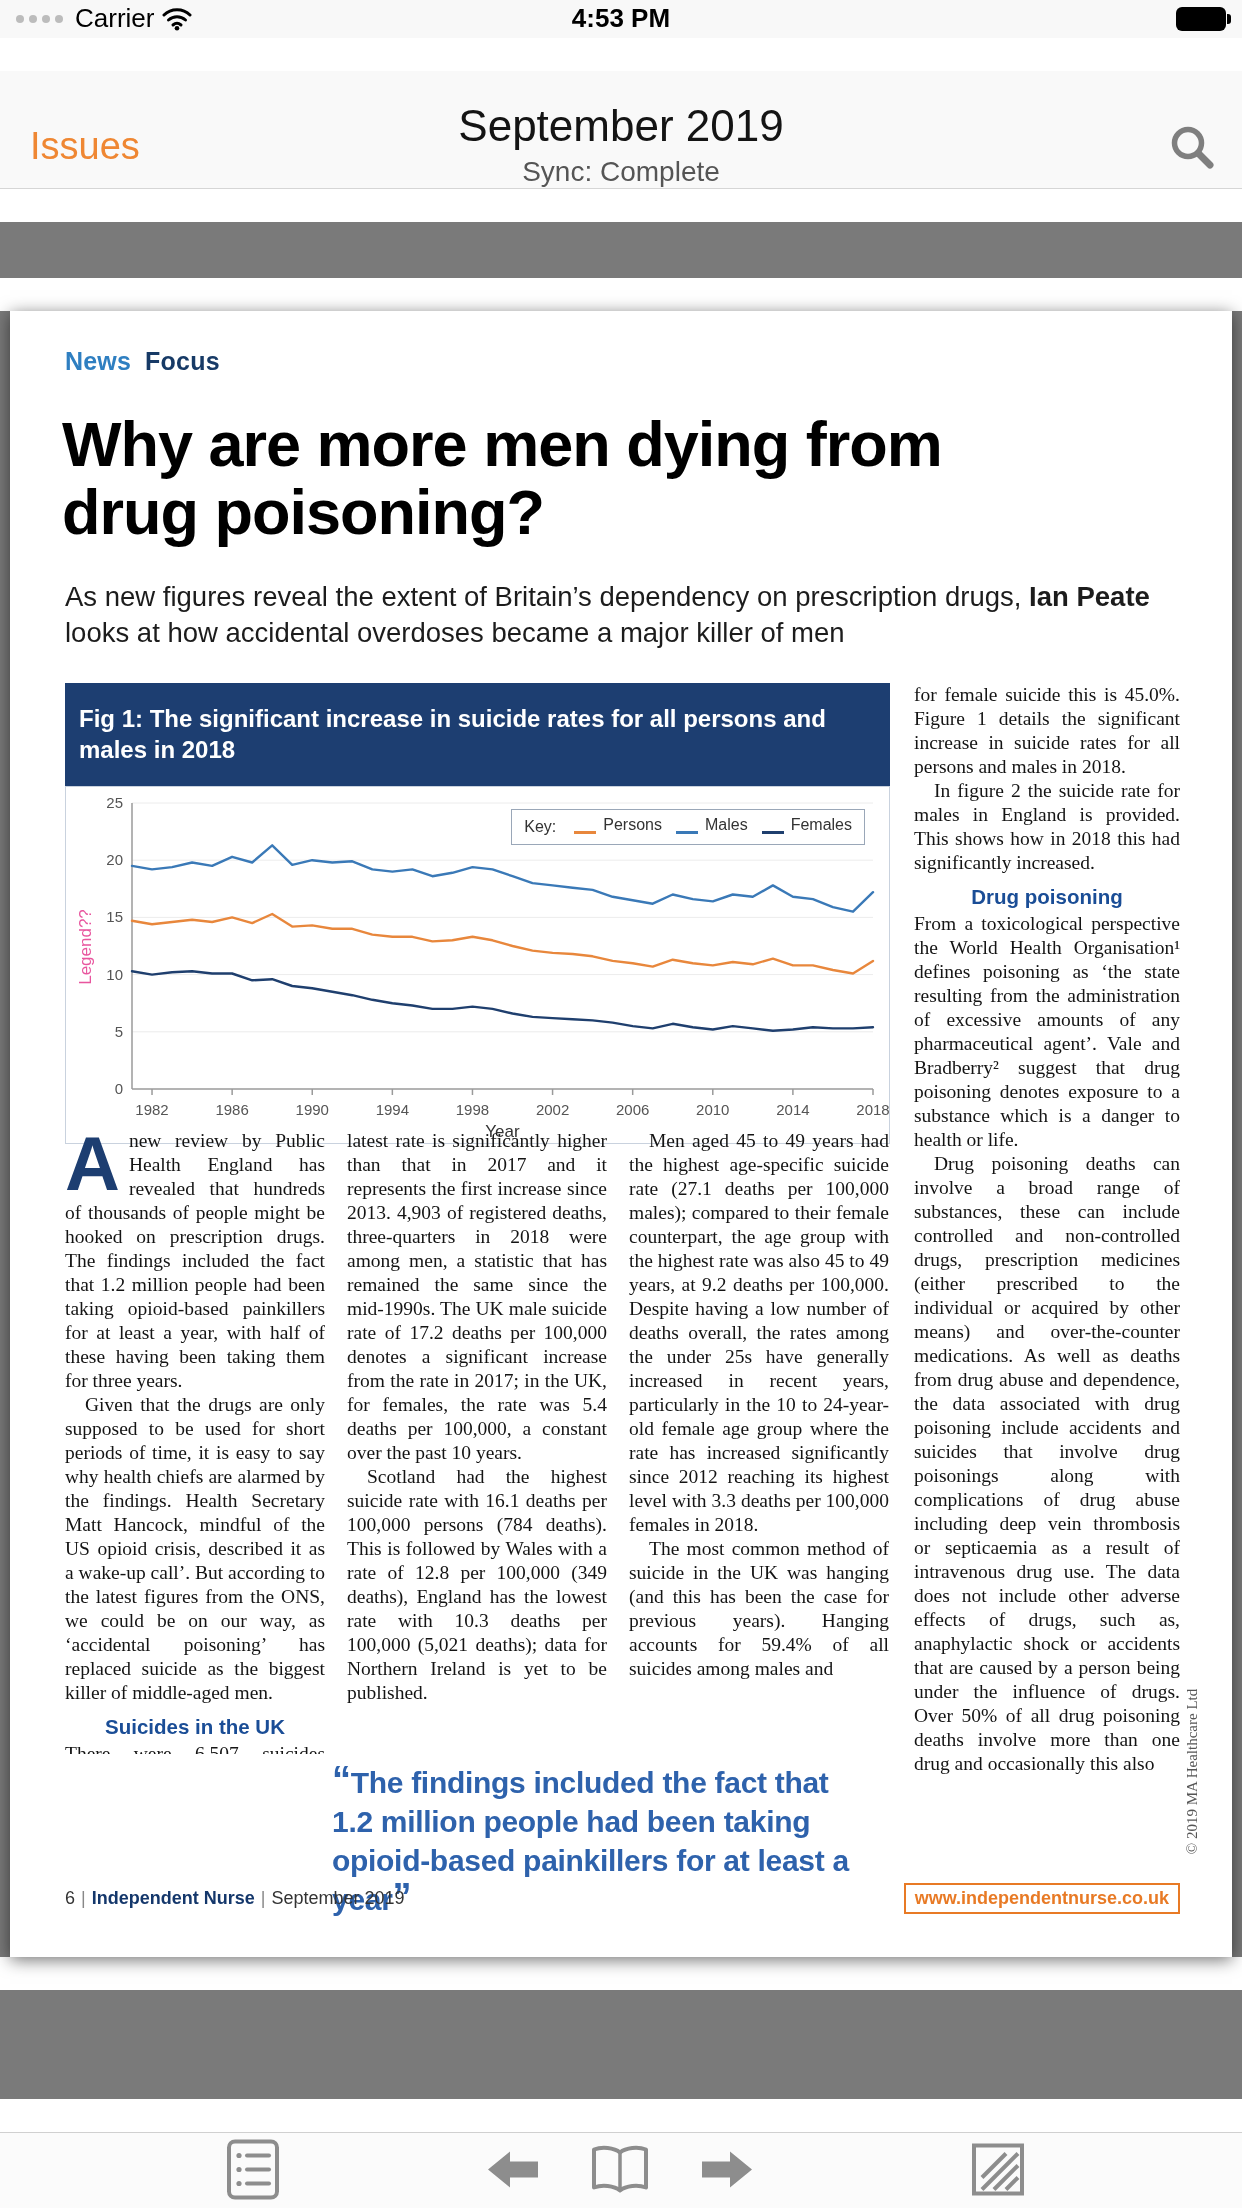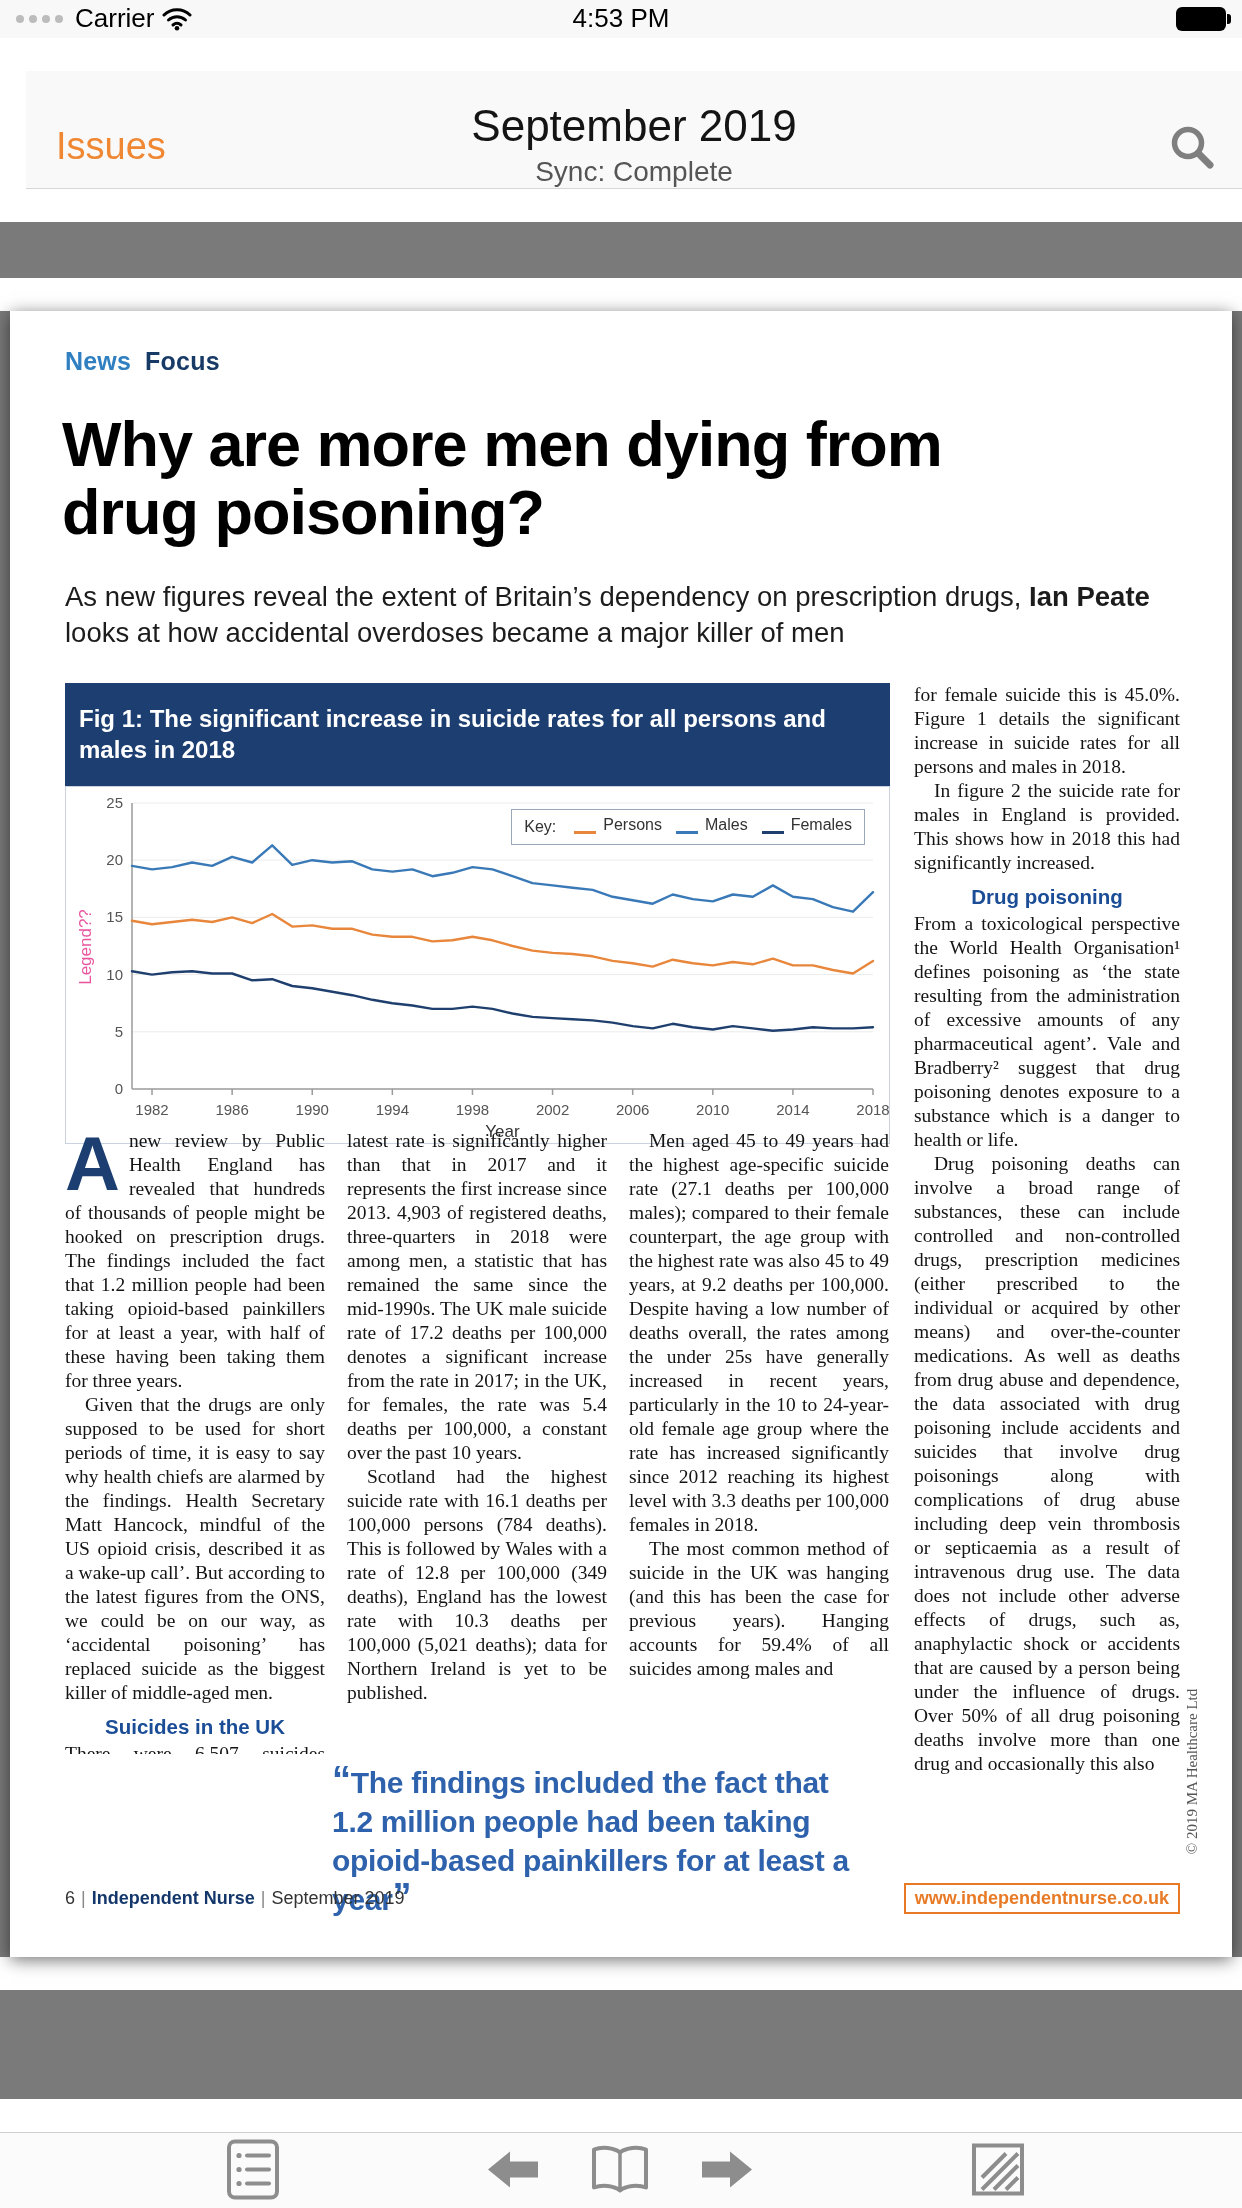--- a/index.html
+++ b/index.html
@@ -5,27 +5,27 @@
   html,body{margin:0;padding:0;}
   body{width:1242px;height:2208px;overflow:hidden;background:#fff;font-family:"Liberation Sans",sans-serif;-webkit-font-smoothing:antialiased;}
   .screen{width:1242px;height:2208px;position:relative;display:flex;flex-direction:column;gap:33px;}
 
   
   .status-bar{height:56px;background:#f8f8f8;position:relative;display:flex;align-items:center;padding:0 16px;box-sizing:border-box;}
   .sb-left{display:flex;align-items:center;gap:8px;}
   .signal-dots{display:inline-flex;gap:5px;margin-right:4px;}
   .signal-dots i{width:8px;height:8px;border-radius:50%;background:#bcbcbc;display:inline-block;}
   .carrier{font-size:26px;color:#000;}
-  .sb-time{position:absolute;left:0;right:0;text-align:center;font-weight:400;font-size:26px;color:#000;pointer-events:none;}
+  .sb-time{position:absolute;left:0;right:0;text-align:center;font-weight:700;font-size:26px;color:#000;pointer-events:none;}
   .sb-right{margin-left:auto;display:flex;align-items:center;}
   .battery{display:inline-block;width:50px;height:24px;background:#000;border-radius:6px;position:relative;}
   .battery .nub{position:absolute;right:-5px;top:7px;width:4px;height:10px;background:#000;border-radius:0 3px 3px 0;}
 
   
-  .app-header{height:148px;background:#f9f9f9;position:relative;border-bottom:1px solid #d6d6d6;box-sizing:border-box;margin-left:26px;}
+  .app-header{height:148px;background:#f9f9f9;position:relative;border-bottom:1px solid #d6d6d6;box-sizing:border-box;}
   .back-link{position:absolute;left:30px;top:54px;color:#ef8733;font-size:38px;background:none;border:none;padding:0;cursor:pointer;font-family:"Liberation Sans",sans-serif;}
   .header-center{text-align:center;padding-top:30px;}
   .header-title{font-size:44px;color:#141414;}
   .header-sub{font-size:28px;color:#555;margin-top:5px;}
   .search-btn{position:absolute;right:26px;top:52px;background:none;border:none;padding:0;cursor:pointer;}
 
   
   .band{background:#7a7a7a;}
   .band-top{height:84px;}
   .band-bottom{height:162px;}

